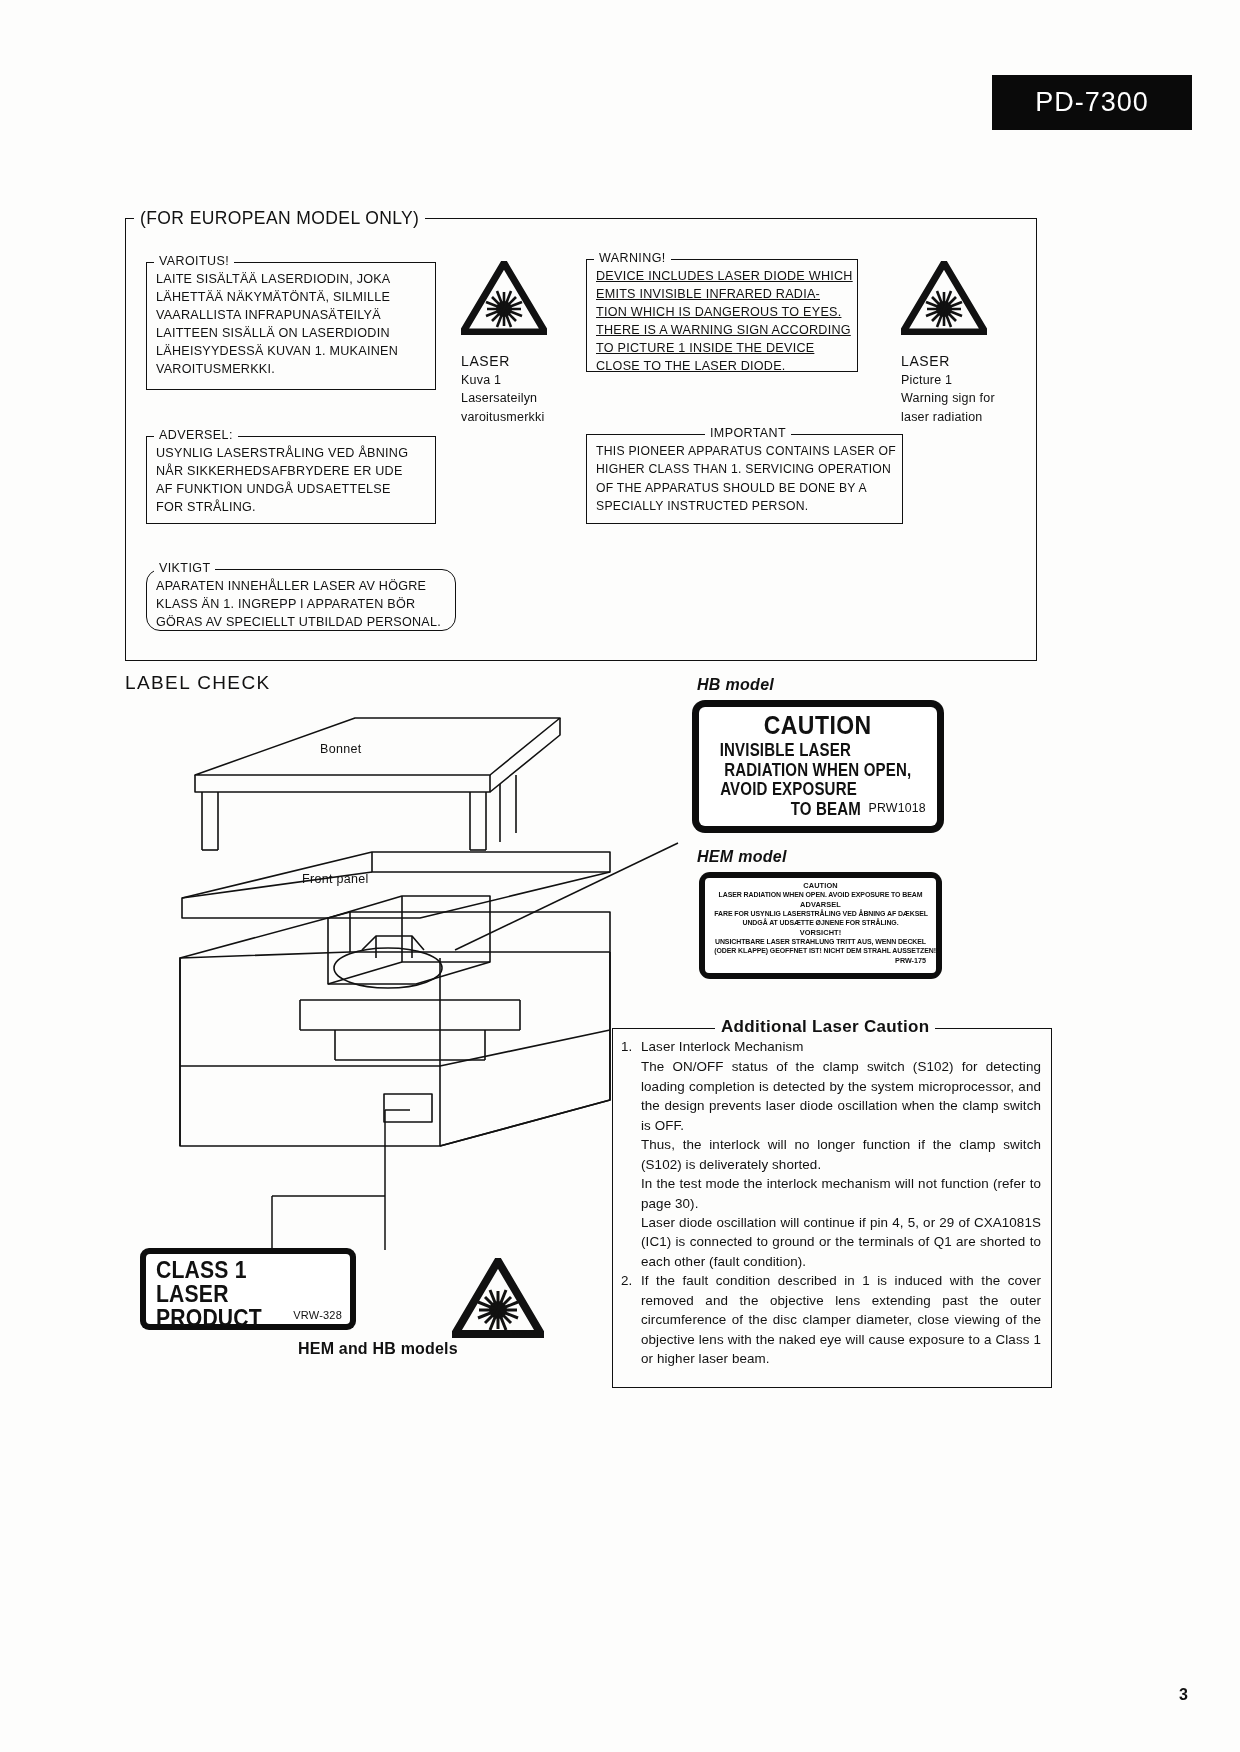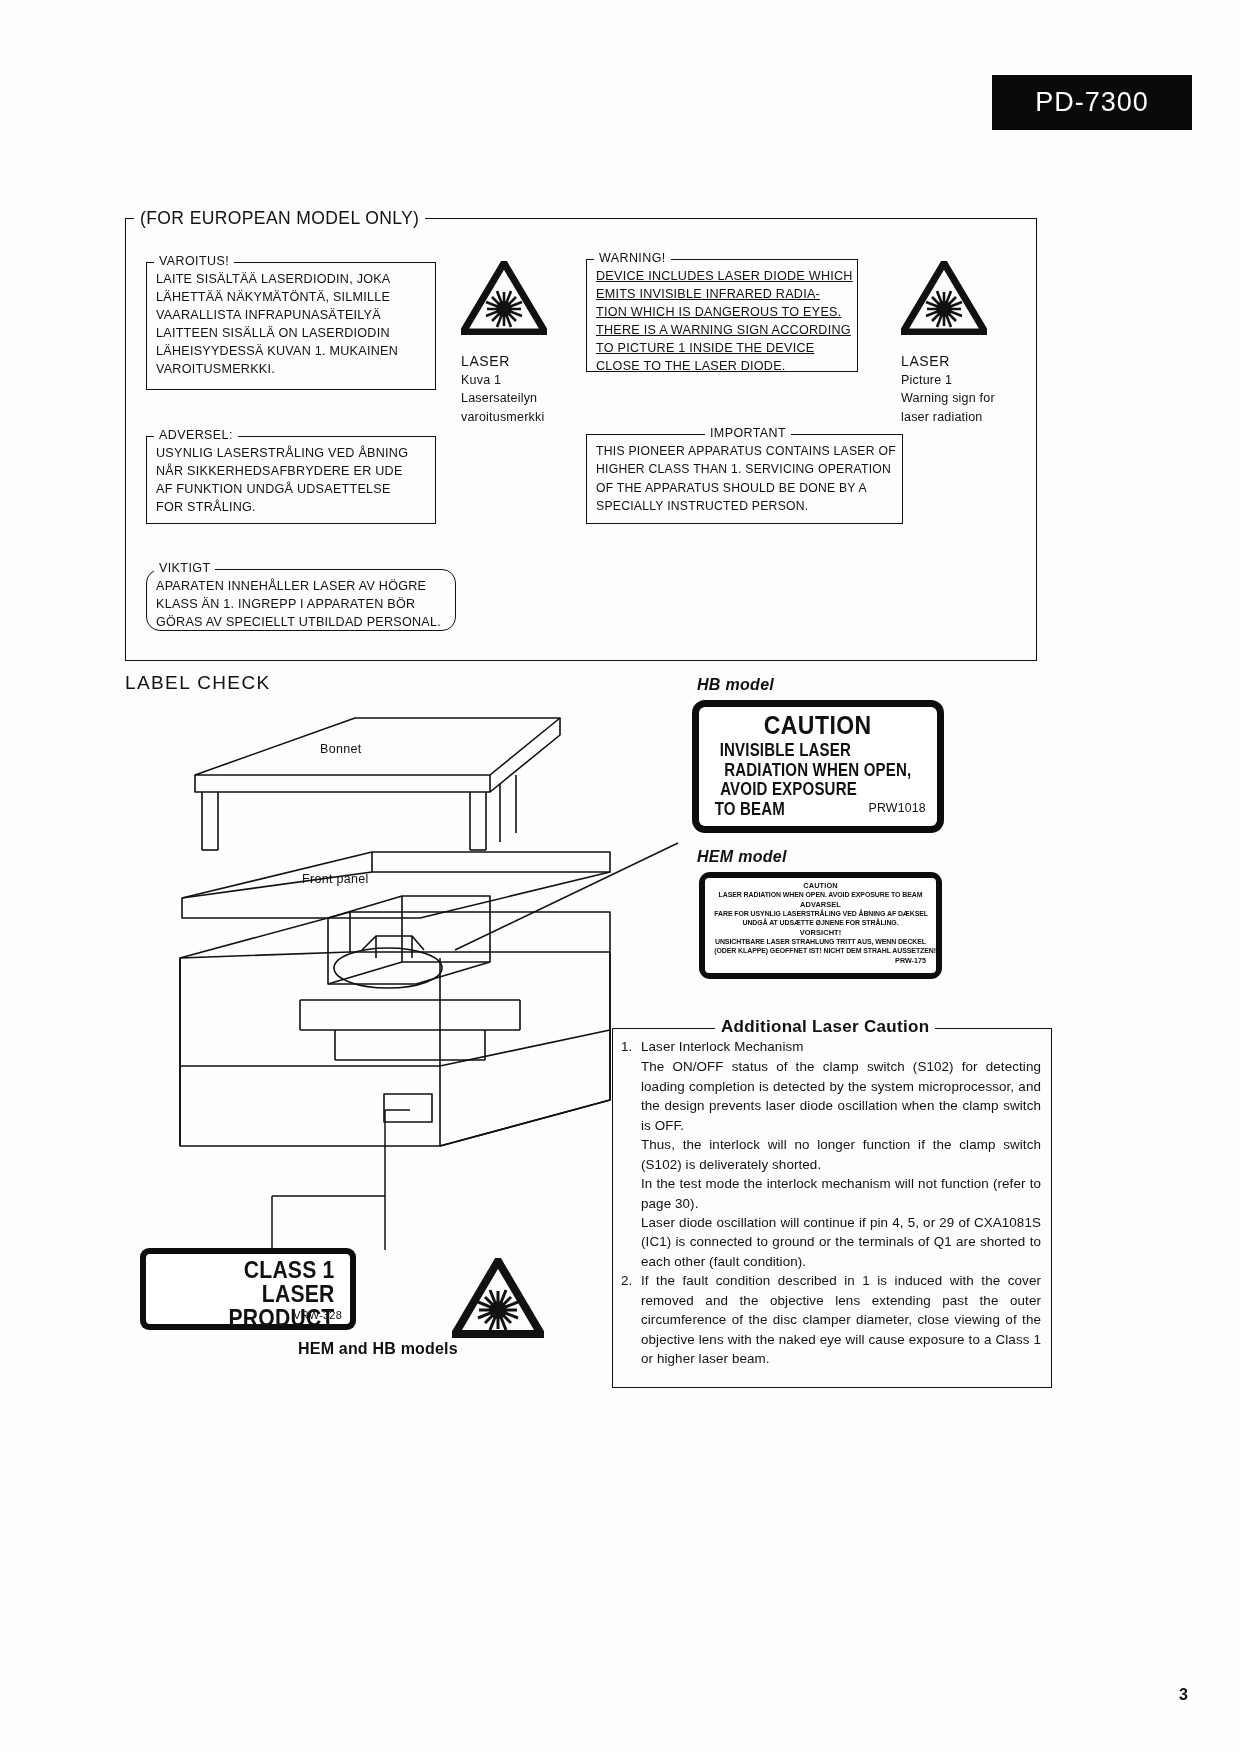--- a/index.html
+++ b/index.html
@@ -101,41 +101,41 @@
     font-family:"Liberation Sans Narrow","Liberation Sans",sans-serif;
     font-size:25px; font-weight:700; letter-spacing:.5px;
     transform:scaleX(.92); margin:0 0 1px 0;
   }
   #hb-label .line {
     font-size:17.5px; font-weight:700; letter-spacing:.2px;
     transform:scaleX(.86); white-space:nowrap; line-height:1.12;
     align-self:flex-start;
   }
   #hb-label .lastrow {
-    display:flex; align-items:baseline; width:100%; justify-content:space-between;
+    display:flex; align-items:baseline; width:100%; justify-content:flex-end;
   }
   #hb-label .partno { font-size:13px; font-weight:400; letter-spacing:.2px; transform:scaleX(.95); }
 
   
   #hem-label {
     position:absolute; left:699px; top:872px; width:243px; height:107px;
     background:#0d0d0d; border-radius:11px; padding:6px;
   }
   #hem-label .inner {
     width:100%; height:100%; background:#fff; border-radius:4px;
     padding:3px 6px; text-align:center;
   }
   #hem-label .t { font-size:7.2px; line-height:1.33; letter-spacing:-.1px; white-space:nowrap; font-weight:700; transform:scaleX(.97); }
   #hem-label .hd { font-size:7.4px; font-weight:700; letter-spacing:.1px; }
   #hem-label .pn { font-size:7.2px; font-weight:700; text-align:right; padding-right:4px; }
 
   
   #class1-label {
     position:absolute; left:140px; top:1248px; width:216px; height:82px;
-    background:#0d0d0d; border-radius:9px; padding:6px;text-align:right;
+    background:#0d0d0d; border-radius:9px; padding:6px;
   }
   #class1-label .inner {
     width:100%; height:100%; background:#fff; border-radius:4px;
     padding:4px 0 0 10px; position:relative;
   }
   #class1-label .l {
     font-family:"Liberation Sans Narrow","Liberation Sans",sans-serif;
     font-size:23px; font-weight:700; line-height:1.05; letter-spacing:.2px;
     transform:scaleX(.92); transform-origin:left center;
   }

